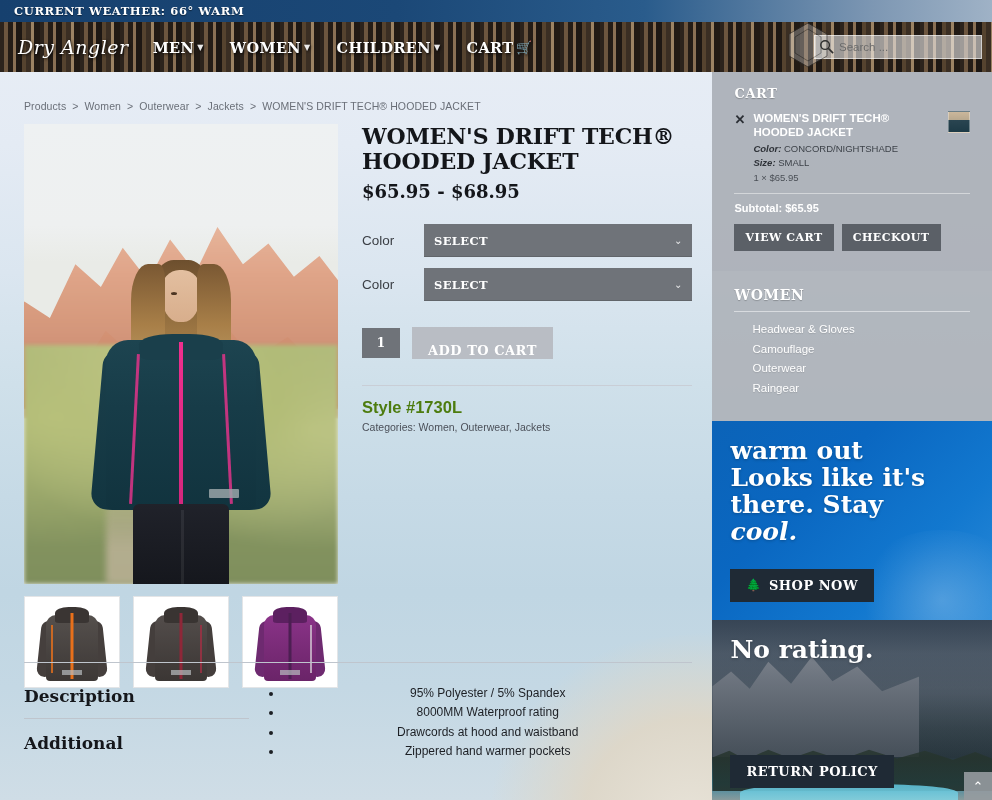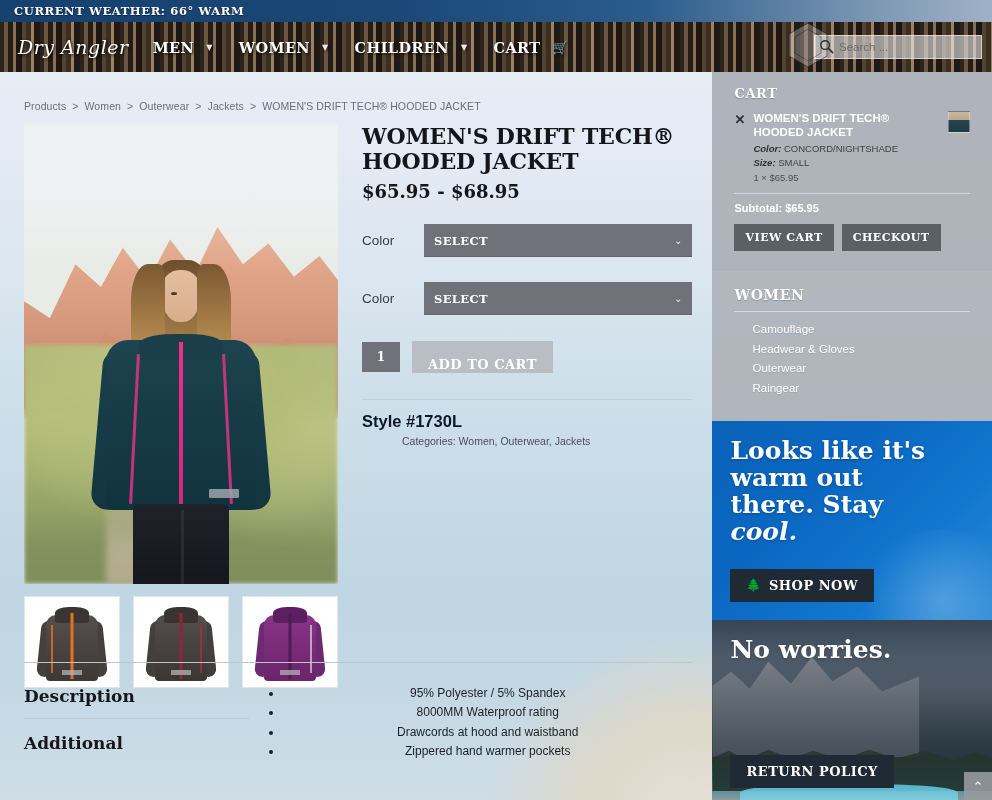--- a/index.html
+++ b/index.html
@@ -81,21 +81,21 @@
     cursor: pointer;
   }
   .nav-items { display: flex; align-items: center; gap: 26px; }
   .nav-item {
     color: #fff;
     font-family: "DejaVu Serif", serif;
     font-weight: bold;
     font-size: 14.5px;
     letter-spacing: .4px;
     text-shadow: 1px 1px 3px rgba(0,0,0,.9);
-    display: flex; align-items: center; gap: 12px;
+    display: flex; align-items: center; gap: 3px;
     cursor: pointer;
     white-space: nowrap;
   }
   .caret { font-size: 8px; opacity: .9; }
   .cart-glyph { font-size: 13px; }
 
   .search-wrap {
     margin-left: auto;
     margin-right: 10px;
     position: relative;
@@ -294,21 +294,21 @@
     text-transform: uppercase;
     margin-bottom: 8px;
   }
   .price {
     font-family: "DejaVu Serif", serif;
     font-weight: bold;
     font-size: 18px;
     color: #14161a;
     margin-bottom: 22px;
   }
-  .field-row { display: flex; align-items: center; margin-bottom: 25px; }
+  .field-row { display: flex; align-items: center; margin-bottom: 11px; }
   .field-label { width: 62px; font-size: 13.5px; color: #3b3f45; }
   .select-box {
     flex: 1; height: 33px;
     background: #6f7379;
     border: none;
     display: flex; align-items: center; justify-content: space-between;
     padding: 0 10px;
     cursor: pointer;
     box-shadow: inset 0 -1px 0 rgba(0,0,0,.12);
   }
@@ -327,23 +327,23 @@
   }
   .atc-btn {
     height: 30px; padding: 16px 16px;
     background: #b9bdc4; border: none; cursor: pointer;
     color: #fff; font-family: "DejaVu Serif", serif;
     font-weight: bold; font-size: 13px; letter-spacing: .5px;
   }
 
   .info-rule { border-top: 1px solid #c9ced6; margin: 26px 0 12px; }
   .style-no {
-    font-size: 16.5px; color: #0f172a; font-weight: 600; margin-bottom: 4px;
-  }
-  .categories { font-size: 10.5px; color: #4b5059; margin-left: 40px; }
+    font-size: 16.5px; color: #4d7c0f; font-weight: 600; margin-bottom: 4px;
+  }
+  .categories { font-size: 10.5px; color: #4b5059; }
 
   
   .desc {
     position: absolute; left: 24px; right: 20px; top: 600px;
     display: flex;
   }
   .desc-left { width: 225px; }
   .desc-h {
     font-family: "DejaVu Serif", serif; font-weight: bold;
     font-size: 17px; color: #15171b; padding: 14px 0 12px;
@@ -669,46 +669,46 @@
       <div class="cart-btns">
         <button class="cart-btn">VIEW CART</button>
         <button class="cart-btn">CHECKOUT</button>
       </div>
     </div>
 
     <div class="side-panel2">
       <div class="side-h2">WOMEN</div>
       <div class="side-rule"></div>
       <div class="cat-list">
+        <div class="cat-item">Headwear &amp; Gloves</div>
         <div class="cat-item">Camouflage</div>
-        <div class="cat-item">Headwear &amp; Gloves</div>
         <div class="cat-item">Outerwear</div>
         <div class="cat-item">Raingear</div>
       </div>
     </div>
 
     <div class="banner1">
       <div class="bnr-text">
+        <div>warm out</div>
         <div>Looks like it's</div>
-        <div>warm out</div>
         <div>there. Stay</div>
         <div class="script">cool.</div>
       </div>
       <button class="bnr-btn">
         <span class="tree-icon">🌲</span>
         <span>SHOP NOW</span>
       </button>
     </div>
 
     <div class="banner2">
       <div class="b2-mtn"></div>
       <div class="b2-forest"></div>
       <div class="b2-lake"></div>
       <div class="bnr-text">
-        <div>No worries.</div>
+        <div>No rating.</div>
       </div>
       <button class="bnr-btn">RETURN POLICY</button>
     </div>
 
     <div class="scroll-top">
       <span>⌃</span>
     </div>
   </div>
 </div>
 

